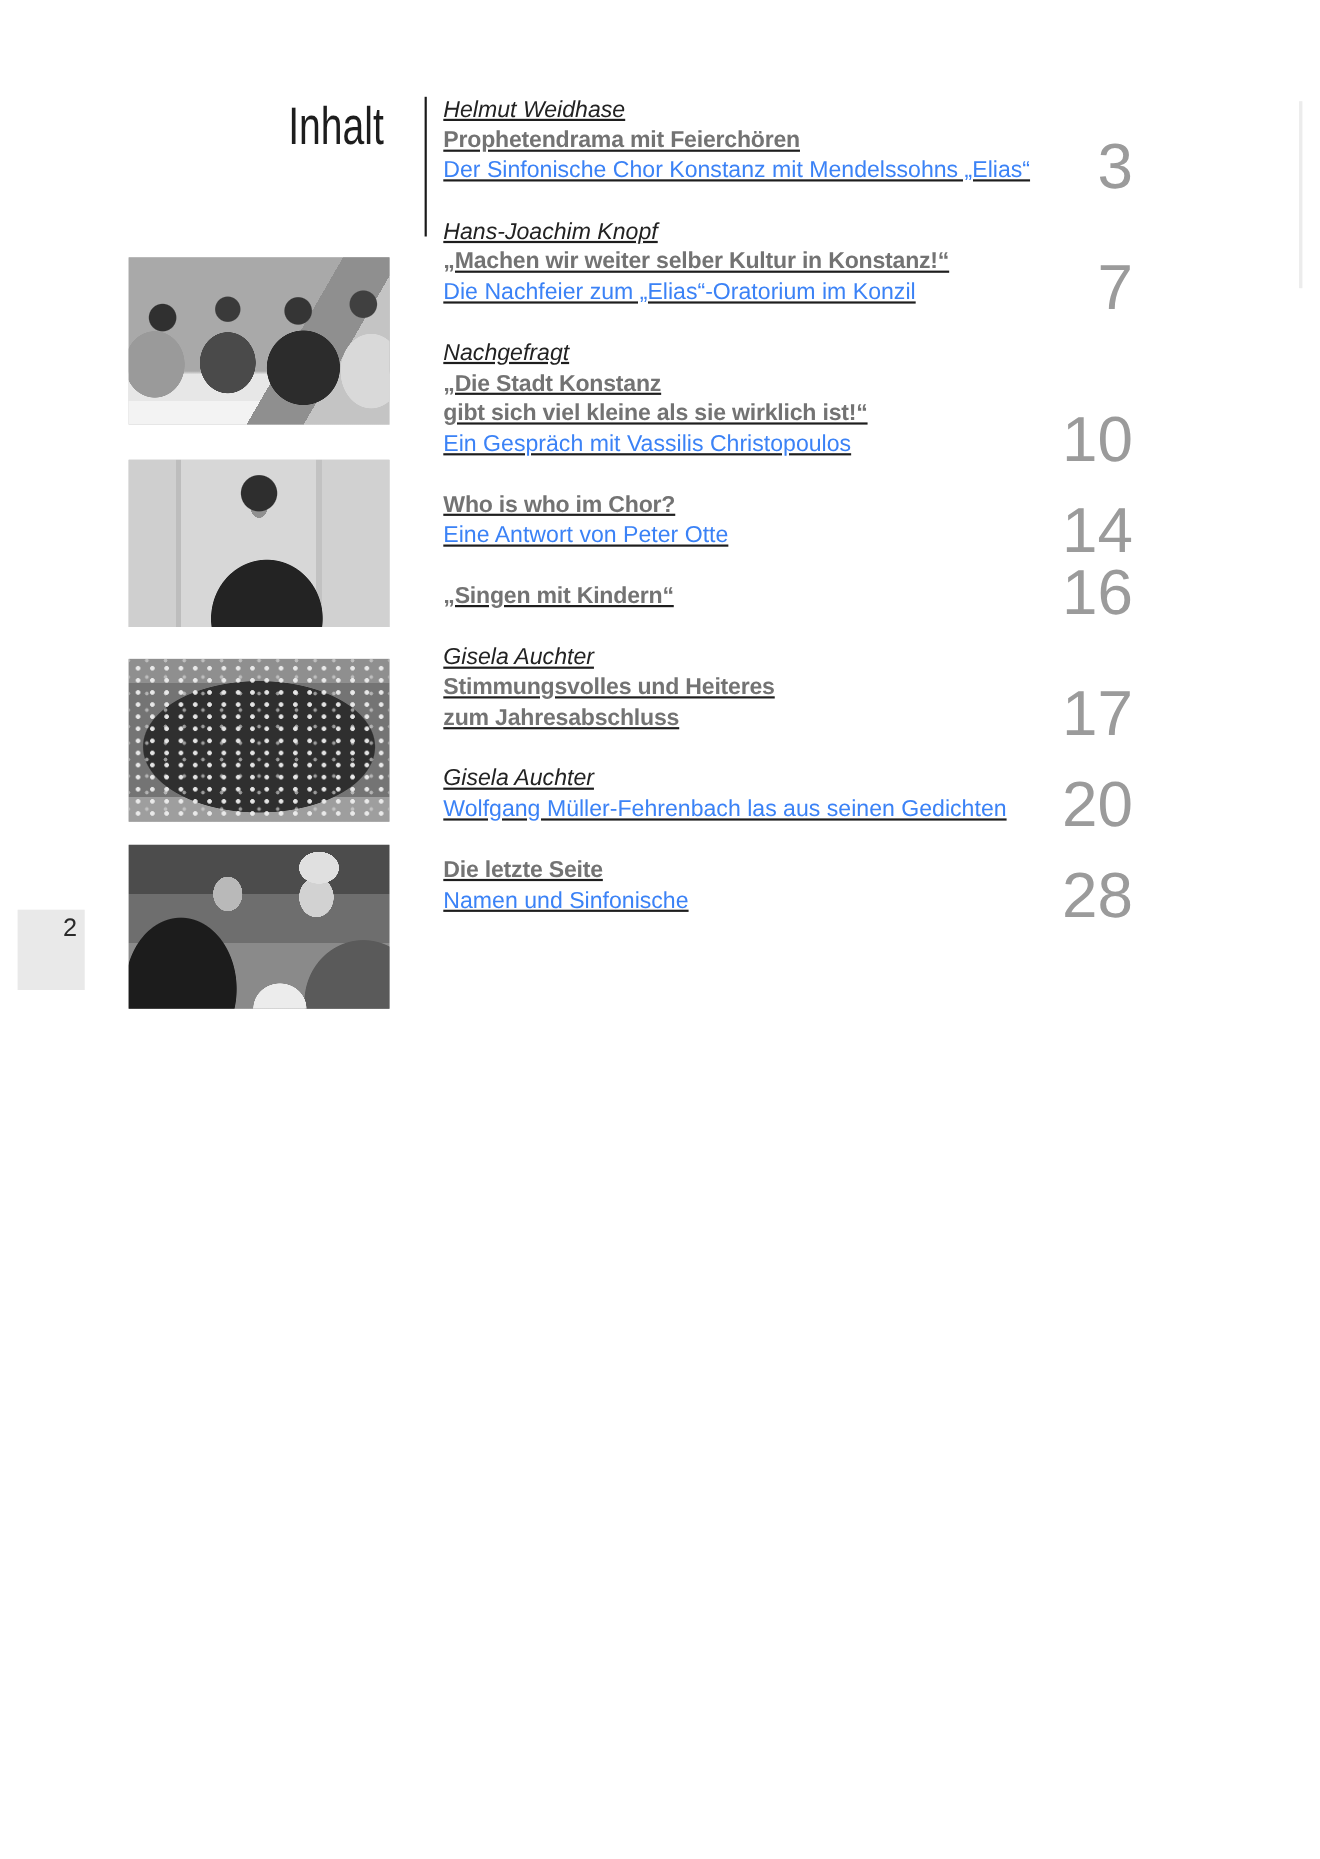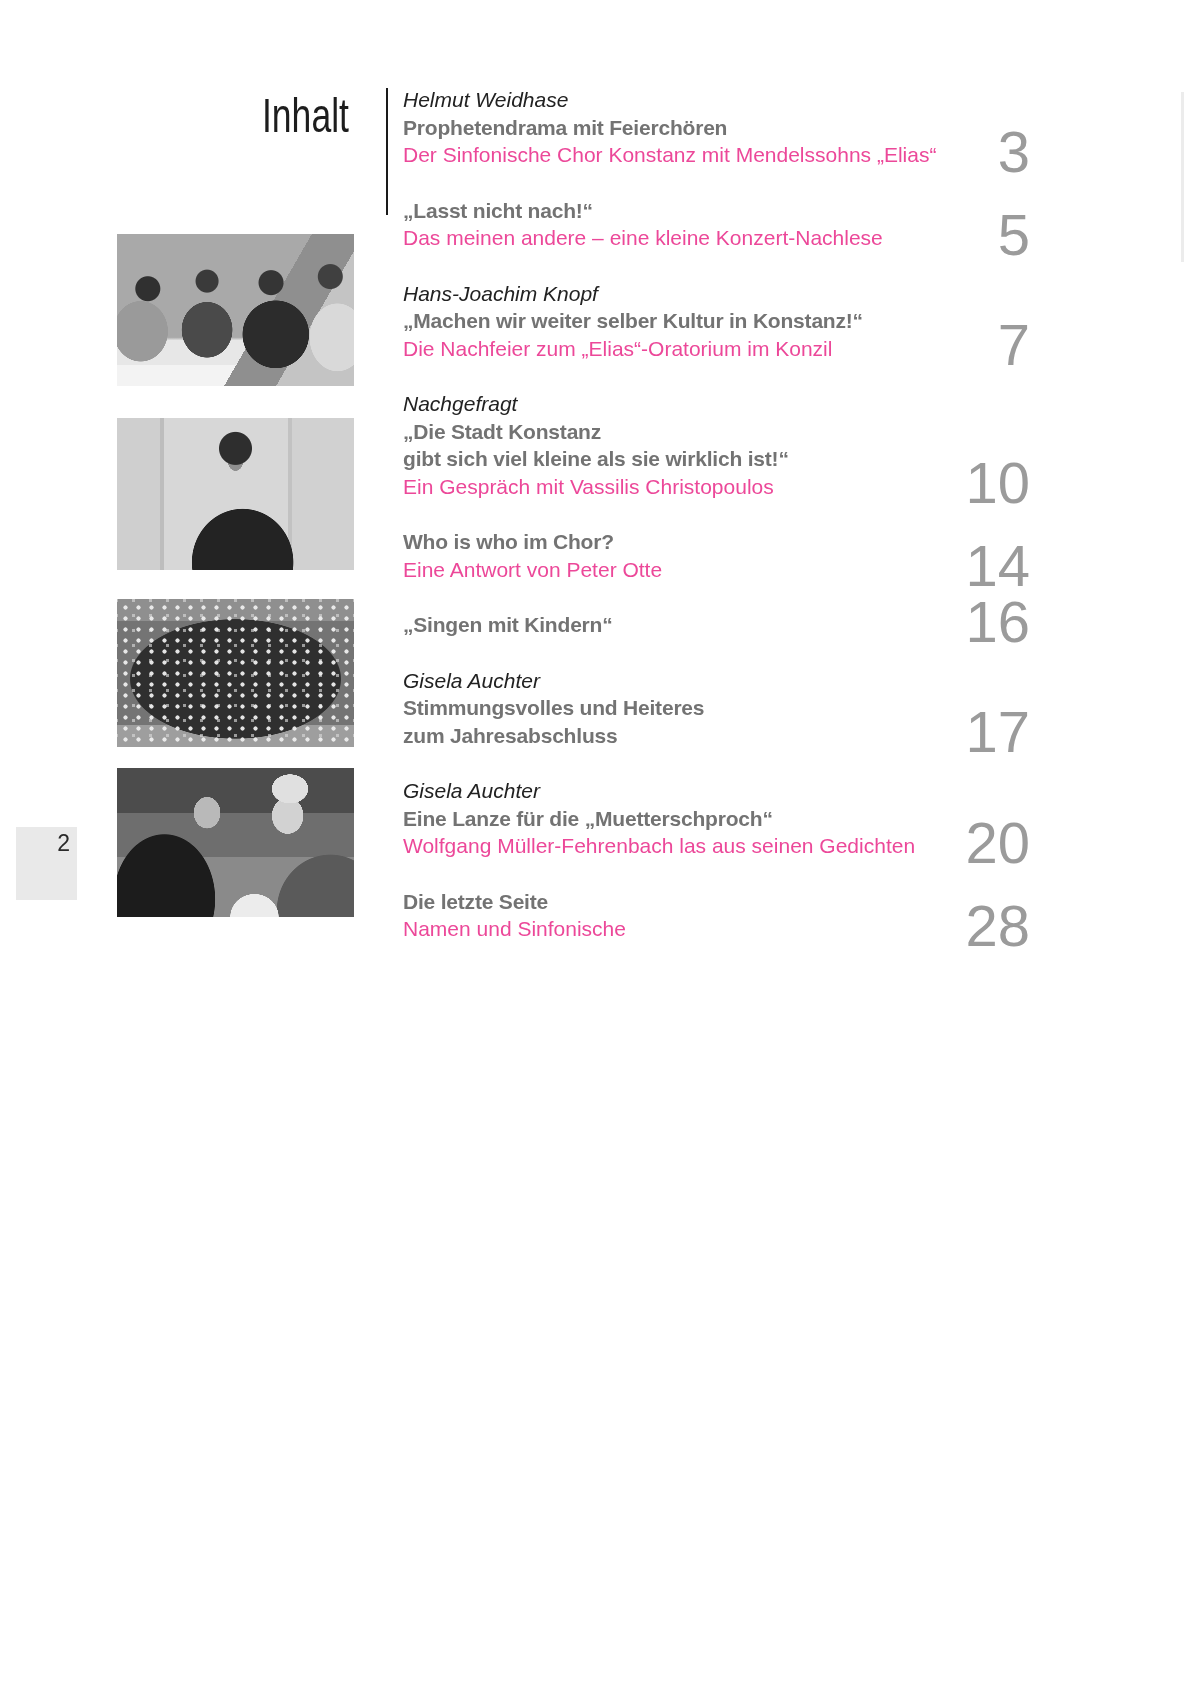--- a/index.html
+++ b/index.html
@@ -20,26 +20,26 @@
     white-space:nowrap;
   }
   .title-divider{
     position:absolute;left:386px;top:88px;
     width:2px;height:127px;background:#1a1a1a;
   }
 
   
   .toc{
     position:absolute;left:403px;top:86px;width:627px;
-    font-size:21px;line-height:27.5px;
+    font-size:21px;line-height:27.5px;text-decoration:underline;
   }
   .entry{position:relative;margin-bottom:28px;}
   .author{font-style:italic;color:#222;}
   .title{font-weight:bold;color:#737373;letter-spacing:-0.2px;}
-  .subtitle{color:#ec4899;}
+  .subtitle{color:#3b82f6;}
   .pagenum{
     position:absolute;right:0;bottom:-12px;
     font-size:58px;line-height:1;font-weight:400;
     color:var(--page-number-gray,#9b9b9b);
   }
 
   
   .photo{position:absolute;left:117px;width:237px;background:#b5b5b5;overflow:hidden;}
   .photo1{top:234px;height:152px;
     background-image:
@@ -113,28 +113,20 @@
 <div class="toc">
   <div class="entry">
     <div class="author">Helmut Weidhase</div>
     <div class="title">
         <div>Prophetendrama mit Feierchören</div>
       </div>
     <div class="subtitle">Der Sinfonische Chor Konstanz mit Mendelssohns „Elias“</div>
     <div class="pagenum">3</div>
   </div>
 
-  <div class="entry">
-
-    <div class="title">
-        <div>„Lasst nicht nach!“</div>
-      </div>
-    <div class="subtitle">Das meinen andere – eine kleine Konzert-Nachlese</div>
-    <div class="pagenum">5</div>
-  </div>
 
   <div class="entry">
     <div class="author">Hans-Joachim Knopf</div>
     <div class="title">
         <div>„Machen wir weiter selber Kultur in Konstanz!“</div>
       </div>
     <div class="subtitle">Die Nachfeier zum „Elias“-Oratorium im Konzil</div>
     <div class="pagenum">7</div>
   </div>
 
@@ -169,23 +161,20 @@
     <div class="title">
         <div>Stimmungsvolles und Heiteres</div>
         <div>zum Jahresabschluss</div>
       </div>
 
     <div class="pagenum">17</div>
   </div>
 
   <div class="entry">
     <div class="author">Gisela Auchter</div>
-    <div class="title">
-        <div>Eine Lanze für die „Muetterschproch“</div>
-      </div>
     <div class="subtitle">Wolfgang Müller-Fehrenbach las aus seinen Gedichten</div>
     <div class="pagenum">20</div>
   </div>
 
 
   <div class="entry">
 
     <div class="title">
         <div>Die letzte Seite</div>
       </div>

